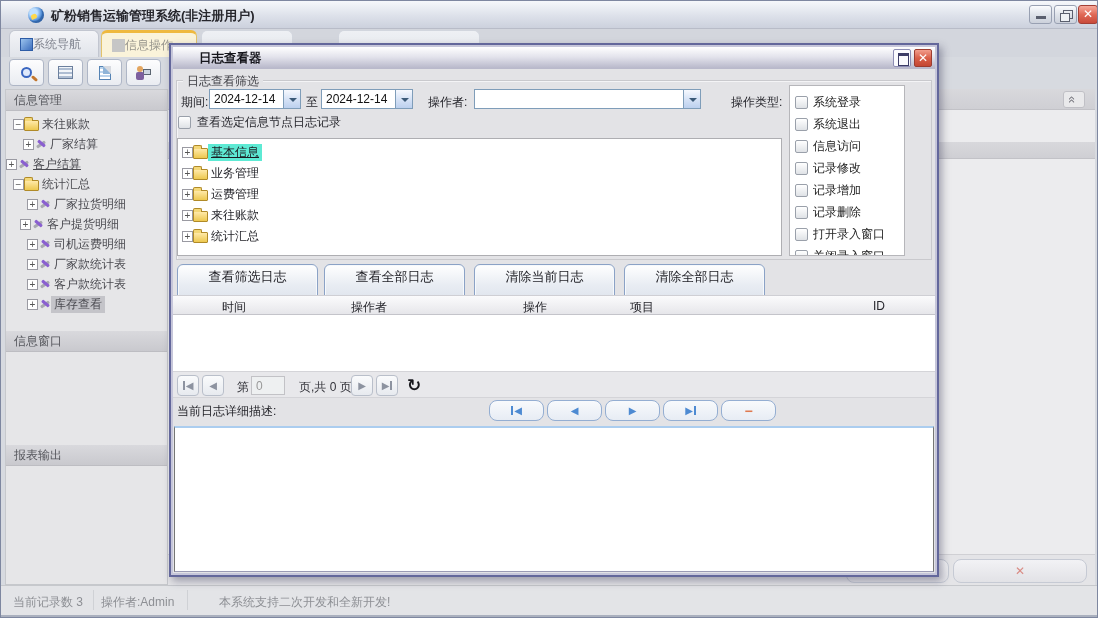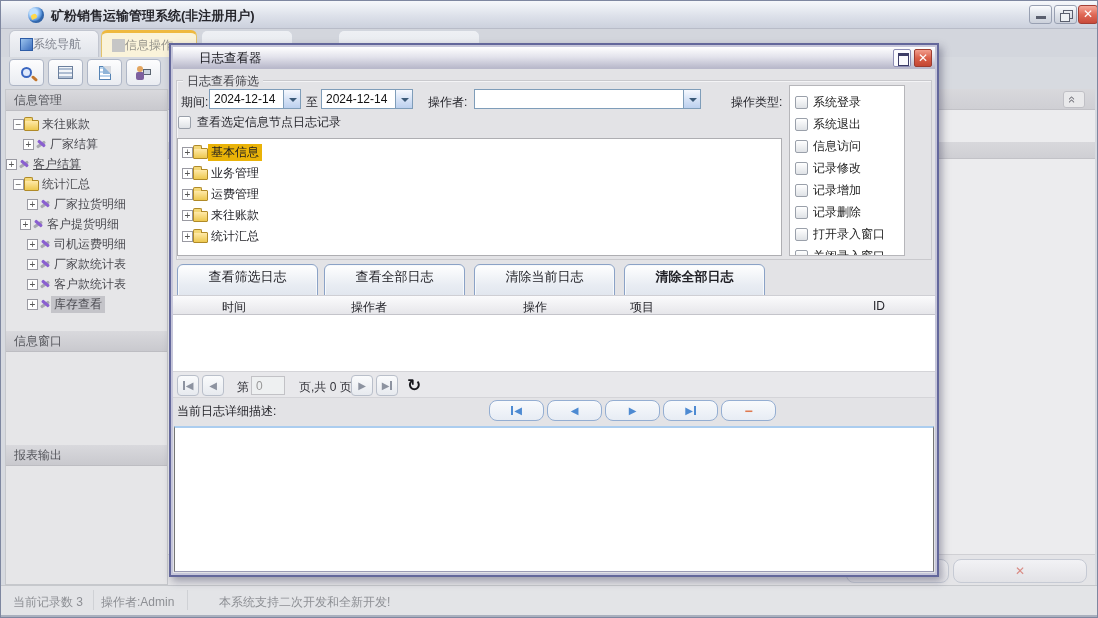--- a/index.html
+++ b/index.html
@@ -102,21 +102,21 @@
   .statusbar span { position:absolute; top:8px; }
   .statusbar .sep { position:absolute; top:4px; width:1px; height:20px; background:#cfd1d5; }
   .screen-bottom { left:0; top:614px; width:1098px; height:4px; background:#aab0be; }
 
   
   .dialog { left:168px; top:42px; width:770px; height:534px; border:2px solid #63679b;
     box-shadow:3px 4px 8px rgba(40,40,70,.38); background:#c6c6da; }
   .dlg-frame { position:absolute; inset:0; border:2px solid #c6c6da; }
   .dlg-titlebar { position:relative; height:22px;
     background:linear-gradient(#ffffff,#e3e3ec 45%,#b9b9cb 95%); display:flex; align-items:center; }
-  .dlg-title { margin-left:26px; font-weight:normal; font-size:12.5px; color:#16161c; }
+  .dlg-title { margin-left:26px; font-weight:bold; font-size:12.5px; color:#16161c; }
   .dlg-btn { position:absolute; top:2px; width:18px; height:18px; border-radius:2px; }
   .dlg-btn.max { right:24px; border:1px solid #8d8db4; background:#fafafd; }
   .dlg-btn.max::before { content:""; position:absolute; left:4px; top:3px; width:9px; height:9px;
     border:1px solid #3c3c66; border-top-width:3px; }
   .dlg-btn.close { right:3px; border:1px solid #9c3c30; background:linear-gradient(#f29d8c,#d95f49 50%,#c44733); }
   .dlg-btn.close::before { content:"\2715"; position:absolute; left:0; right:0; top:1px; text-align:center;
     color:#fff; font-weight:bold; font-size:12px; }
   .dlg-client { position:absolute; left:0; top:22px; right:0; bottom:0; background:#e3e3e6; }
 
   .groupbox { left:3px; top:11px; width:756px; height:180px; border:1px solid #c9c9cd;
@@ -134,21 +134,21 @@
   .chk { width:13px; height:13px; border:1px solid #9aa0aa; border-radius:2px;
     background:linear-gradient(#fff,#dfe2e6); flex:none; }
   .typelist { left:616px; top:16px; width:116px; height:171px; background:#fff; border:1px solid #b6b6ba;
     overflow:hidden; padding:5px 0 0 5px; }
   .typelist .item { display:flex; align-items:center; gap:5px; height:22px; color:#222; }
 
   .node-check { left:5px; top:45px; display:flex; align-items:center; gap:6px; color:#26262c; }
 
   .dlg-tree { left:4px; top:69px; width:605px; height:118px; background:#fff; border:1px solid #aeaeb2; padding:3px 0 0 4px; }
   .dlg-tree .tree-row { height:21px; color:#1c1c22; }
-  .dlg-tree .tree-row.selected .lbl { background:#eab308; }
+  .dlg-tree .tree-row.selected .lbl { background:#5eead4;text-decoration:underline; }
 
   .xp-btn { top:195px; width:141px; height:41px; border:1px solid #8ba2c6; border-radius:6px;
     background:linear-gradient(#ffffff,#e9edf3 50%,#dbe1ea); text-align:center; line-height:24px;
     color:#1e1e24; font-size:13px; box-shadow:inset 0 0 0 1px #f6f9fc; }
 
   .grid-header { left:0px; top:226px; width:762px; height:20px;
     background:linear-gradient(#fbfbfc,#e6e6ea); border-top:1px solid #cfcfd4; border-bottom:1px solid #c4c4ca; }
   .grid-header span { position:absolute; top:3px; color:#26262c; }
   .grid-body { left:0px; top:246px; width:762px; height:56px; background:#fff; }
 
@@ -394,21 +394,21 @@
           <div class="tree-row">
             <span class="pm-box plus"></span>
             <span class="folder-icon"></span>
             <span class="lbl">统计汇总</span>
             </div>
         </div>
 
         <div class="abs xp-btn" style="left:4px;">查看筛选日志</div>
         <div class="abs xp-btn" style="left:151px;">查看全部日志</div>
         <div class="abs xp-btn" style="left:301px;">清除当前日志</div>
-        <div class="abs xp-btn" style="left:451px;font-weight:bold;">清除全部日志</div>
+        <div class="abs xp-btn" style="left:451px;">清除全部日志</div>
 
         <div class="abs grid-header">
           <span style="left:6px;padding-left:43px;">时间</span>
           <span style="left:178px;">操作者</span>
           <span style="left:350px;">操作</span>
           <span style="left:457px;">项目</span>
           <span style="left:700px;">ID</span>
         </div>
         <div class="abs grid-body"></div>
 

